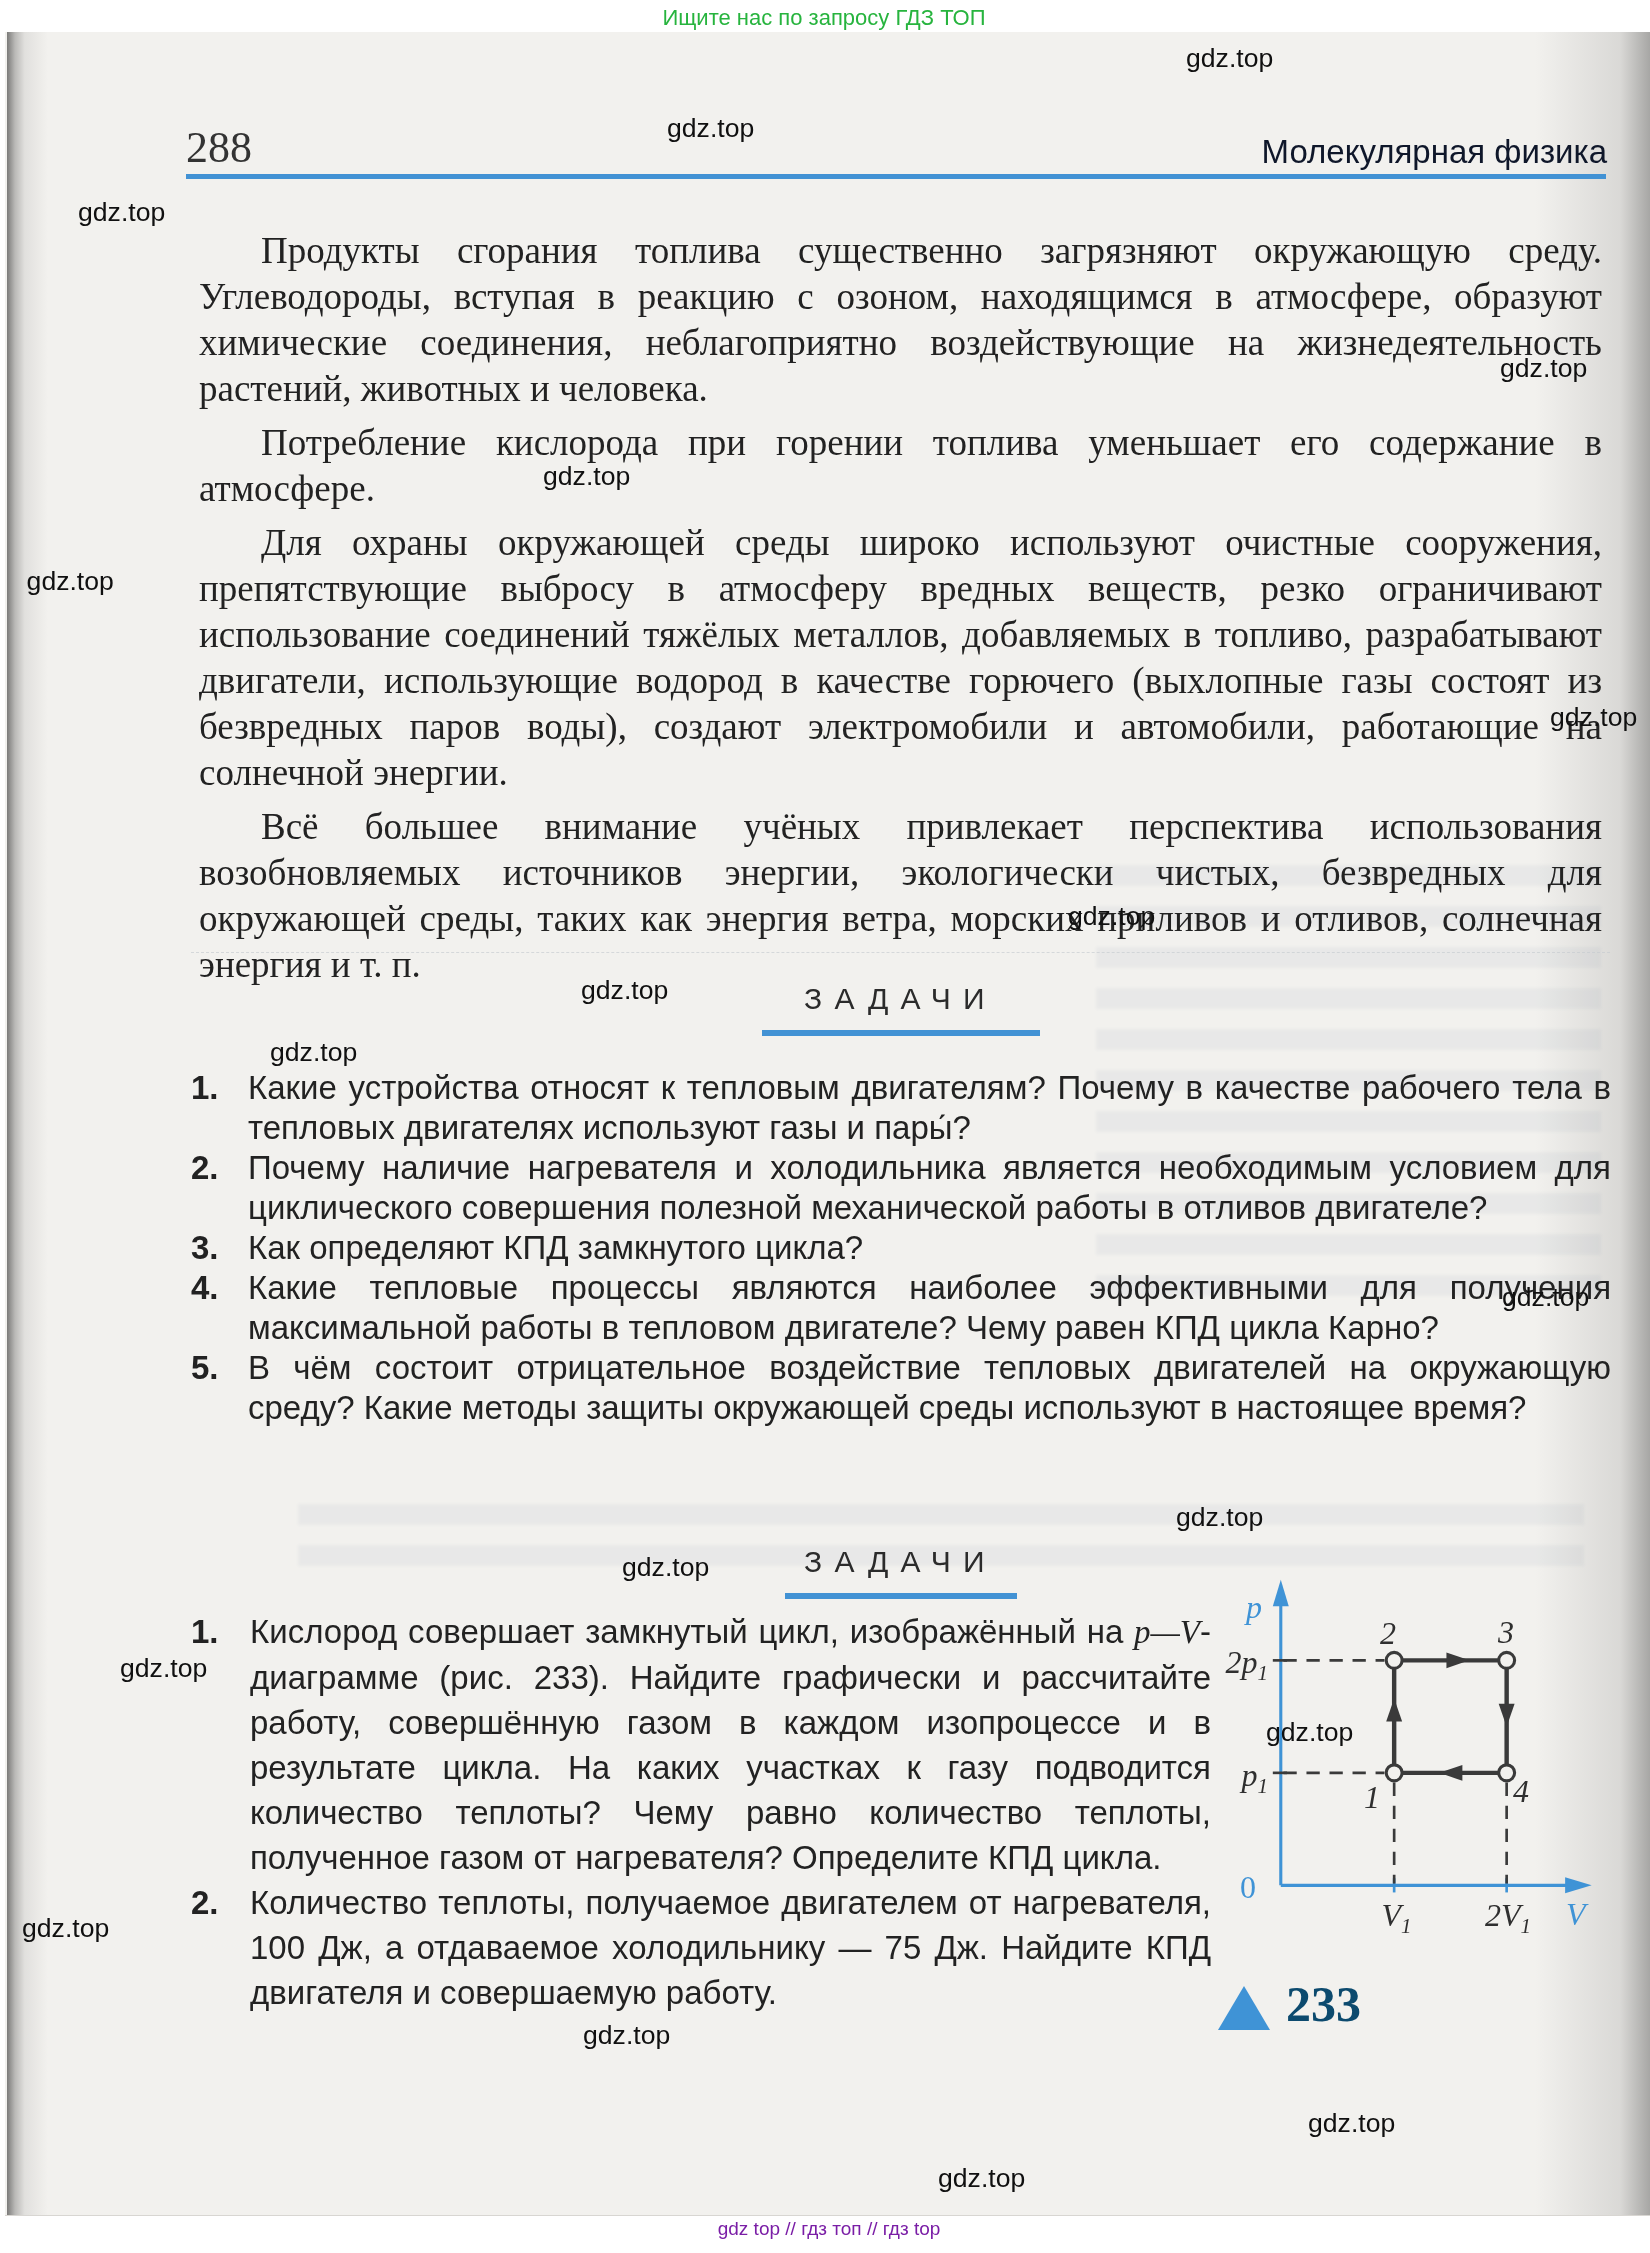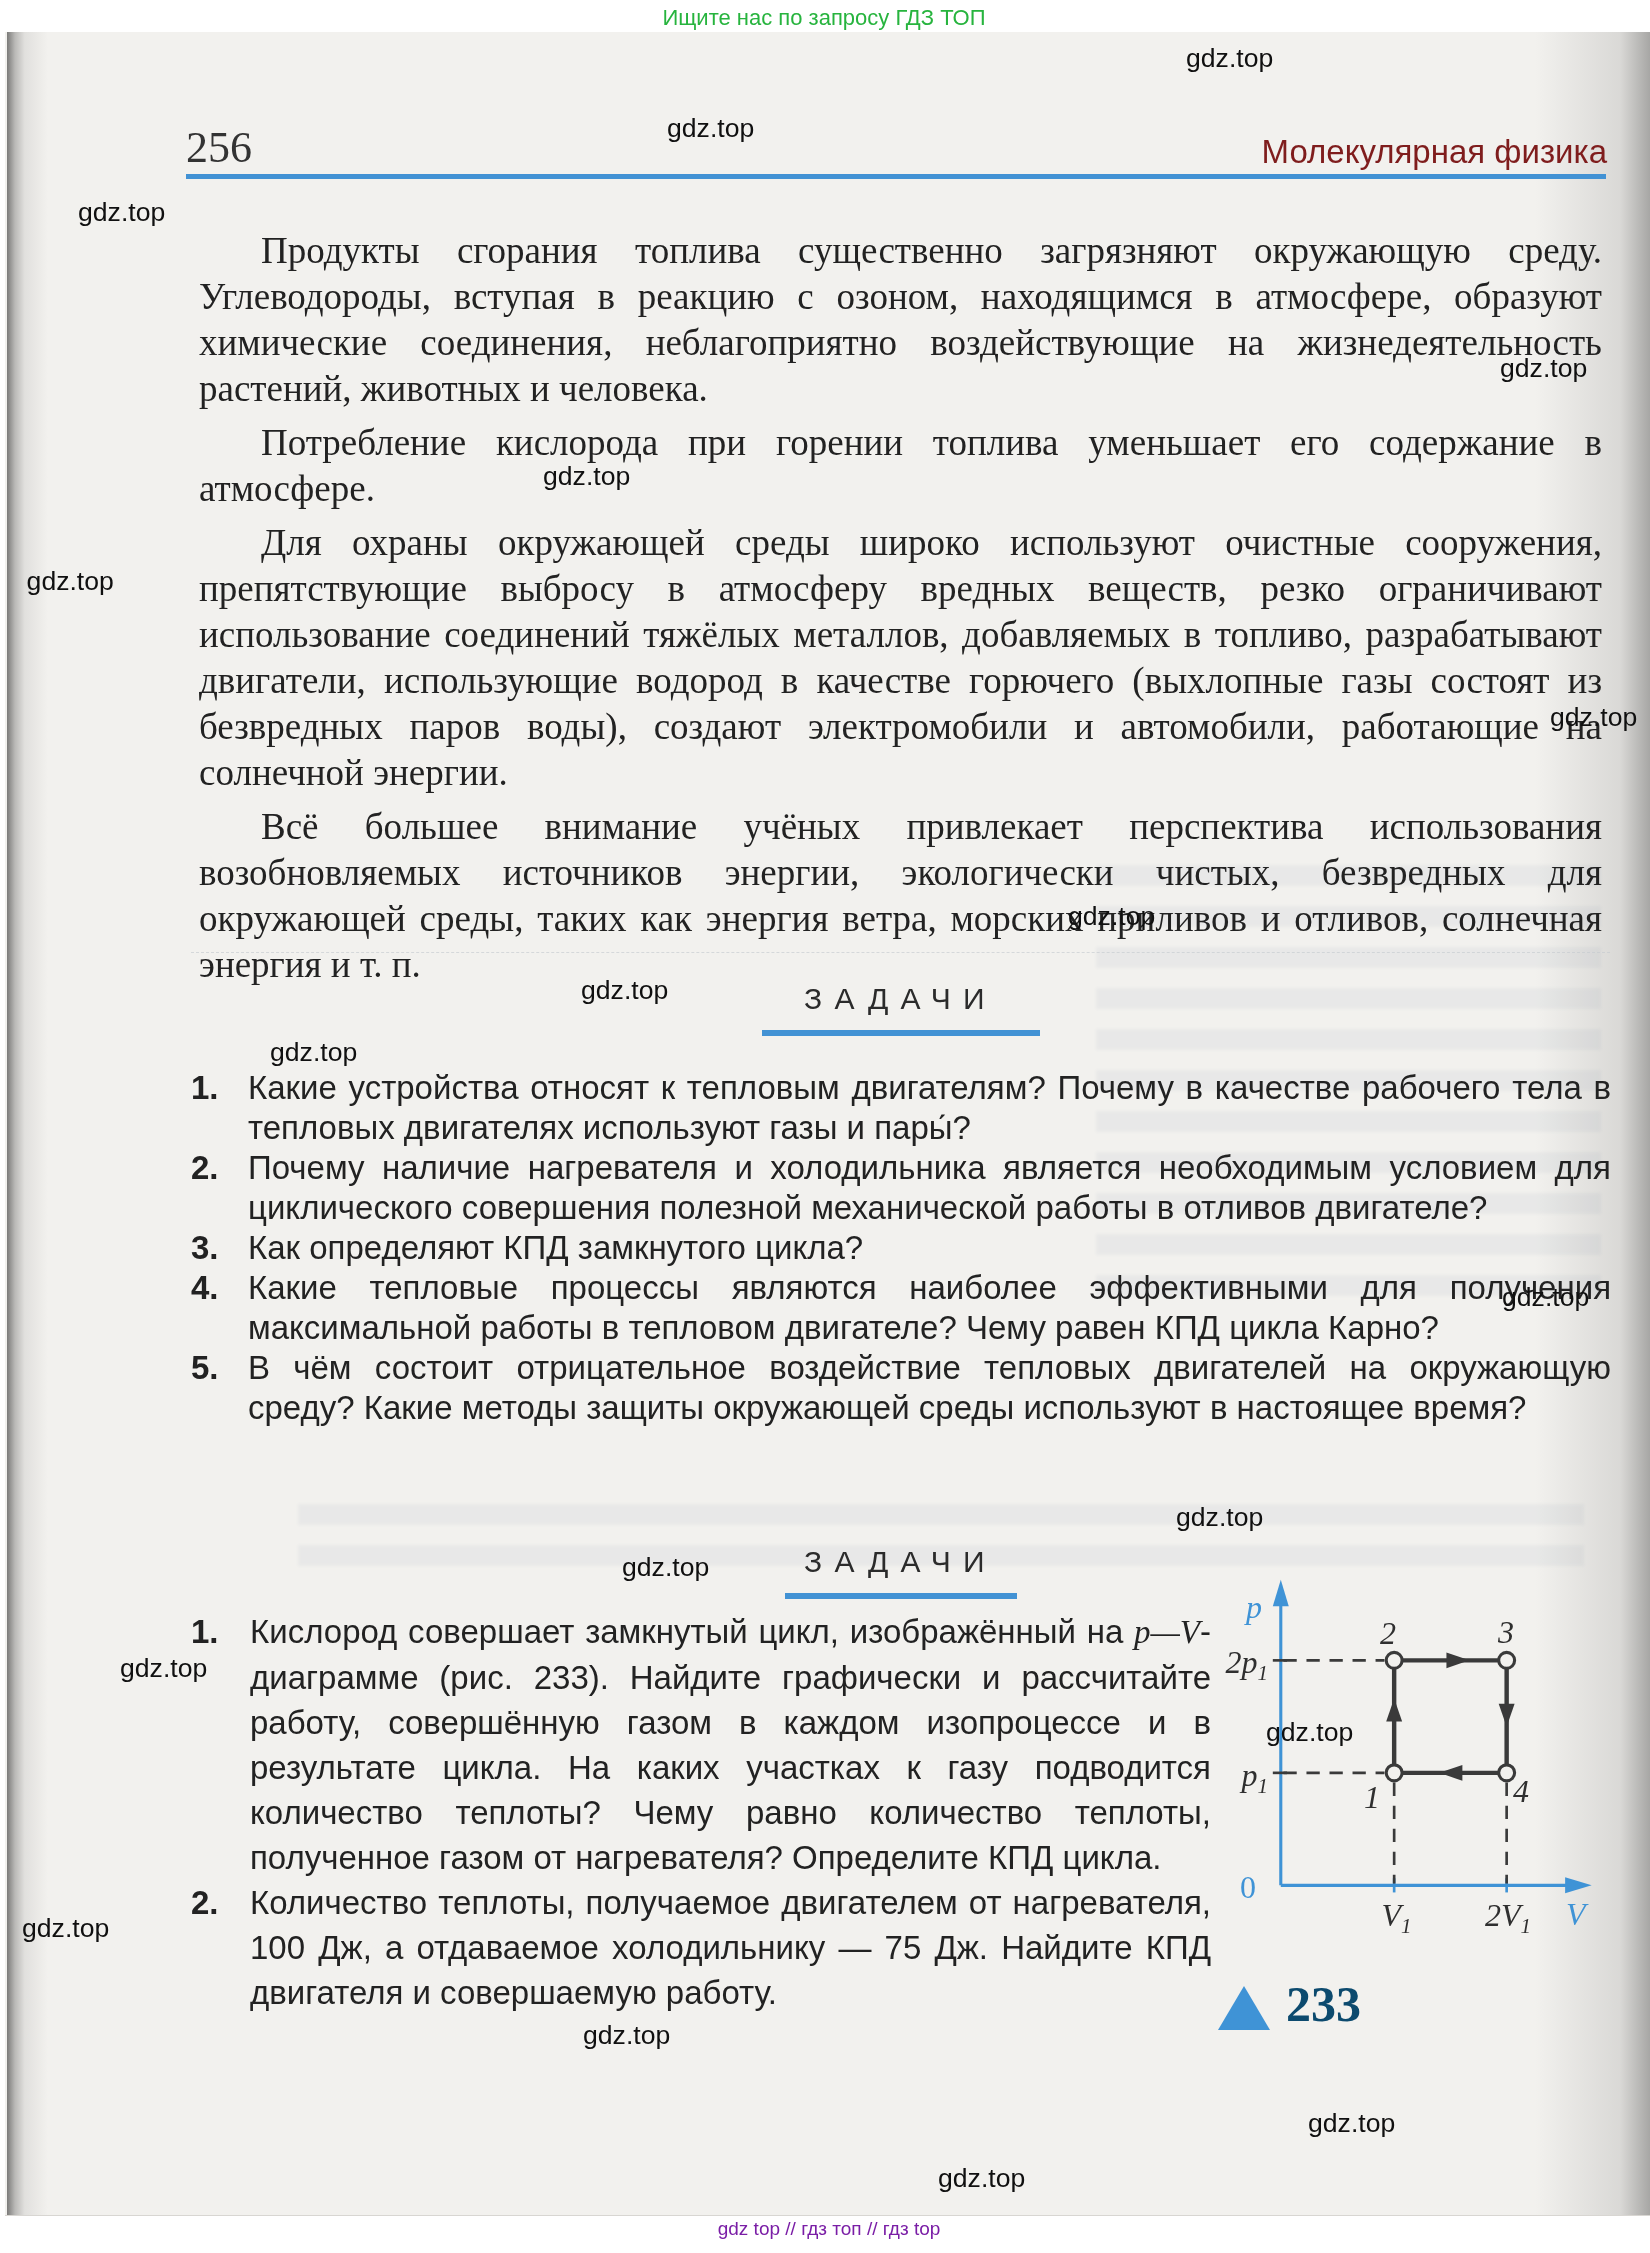--- a/index.html
+++ b/index.html
@@ -15,21 +15,21 @@
          background:linear-gradient(to left,rgba(55,55,55,.40) 0px,rgba(90,90,90,.16) 30px,
                     rgba(0,0,0,0) 115px);}
   .ghost{position:absolute;opacity:.06;background:repeating-linear-gradient(to bottom,
          #5a7090 0 21px,transparent 21px 41px);filter:blur(1.8px);}
   
   .banner{position:absolute;left:567px;top:5.3px;width:514px;text-align:center;
           font-size:22px;color:#27b43e;}
   
   .pagenum{position:absolute;left:186px;top:122px;font-family:"Liberation Serif",serif;
            font-size:44px;color:#333;}
-  .section-title{position:absolute;right:43px;top:133px;font-size:33px;color:#7f1d1d;}
+  .section-title{position:absolute;right:43px;top:133px;font-size:33px;color:#0f172a;}
   .header-rule{position:absolute;left:186px;top:174px;width:1420px;height:5.3px;background:#4292d4;}
   
   .body-text{position:absolute;left:191px;top:220px;width:1419px;
              font-family:"Liberation Serif",serif;font-size:37px;line-height:46px;
              color:#222;text-align:justify;}
   .body-text p{margin:8px;text-indent:62px;}
   .dashed-sep{position:absolute;left:191px;top:952px;width:1419px;height:0;
               border-top:1.8px dashed #c6cbd0;opacity:.65;}
   
   .sec-head{position:absolute;left:191px;width:1419px;text-align:center;color:#2b2b2b;}
@@ -72,21 +72,21 @@
 
   <div class="banner">Ищите нас по запросу ГДЗ ТОП</div>
 
   <div class="scan">
     <div class="spine"></div>
     <div class="right-shadow"></div>
     <div class="ghost" style="left:1091px;top:833px;width:505px;height:443px;"></div>
     <div class="ghost" style="left:293px;top:1472px;width:1286px;height:80px;"></div>
   </div>
 
-  <div class="pagenum">256</div>
+  <div class="pagenum">288</div>
   <div class="section-title">Молекулярная физика</div>
   <div class="header-rule"></div>
 
   <div class="body-text">
     <p>Продукты сгорания топлива существенно загрязняют окружающую среду. Углеводороды, вступая в реакцию с озоном, находящимся в атмосфере, образуют химические соединения, неблагоприятно воздействующие на жизнедеятельность растений, животных и человека.</p>
     <p>Потребление кислорода при горении топлива уменьшает его содержание в атмосфере.</p>
     <p>Для охраны окружающей среды широко используют очистные сооружения, препятствующие выбросу в атмосферу вредных веществ, резко ограничивают использование соединений тяжёлых металлов, добавляемых в топливо, разрабатывают двигатели, использующие водород в качестве горючего (выхлопные газы состоят из безвредных паров воды), создают электромобили и автомобили, работающие на солнечной энергии.</p>
     <p>Всё большее внимание учёных привлекает перспектива использования возобновляемых источников энергии, экологически чистых, безвредных для окружающей среды, таких как энергия ветра, морских приливов и отливов, солнечная энергия и т. п.</p>
   </div>
 

